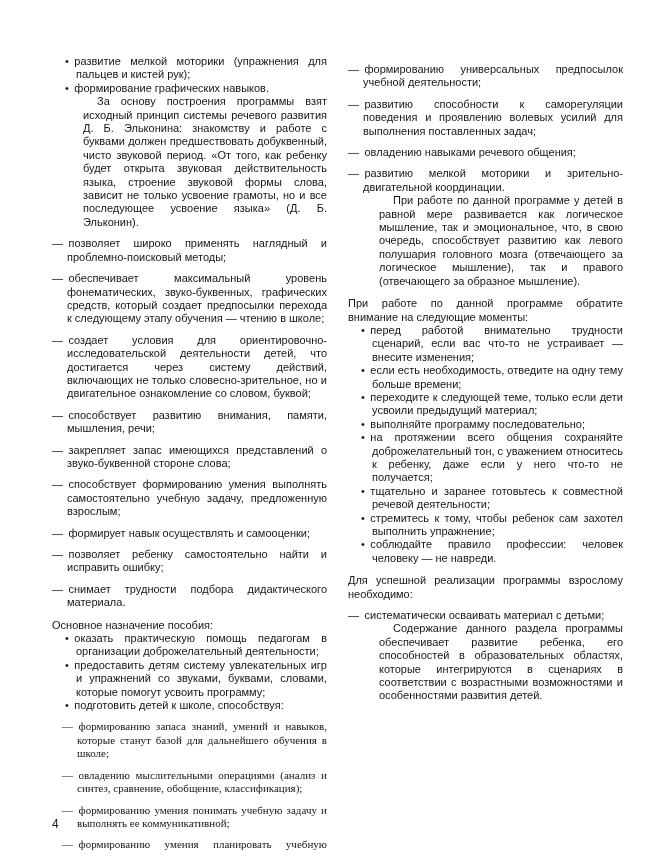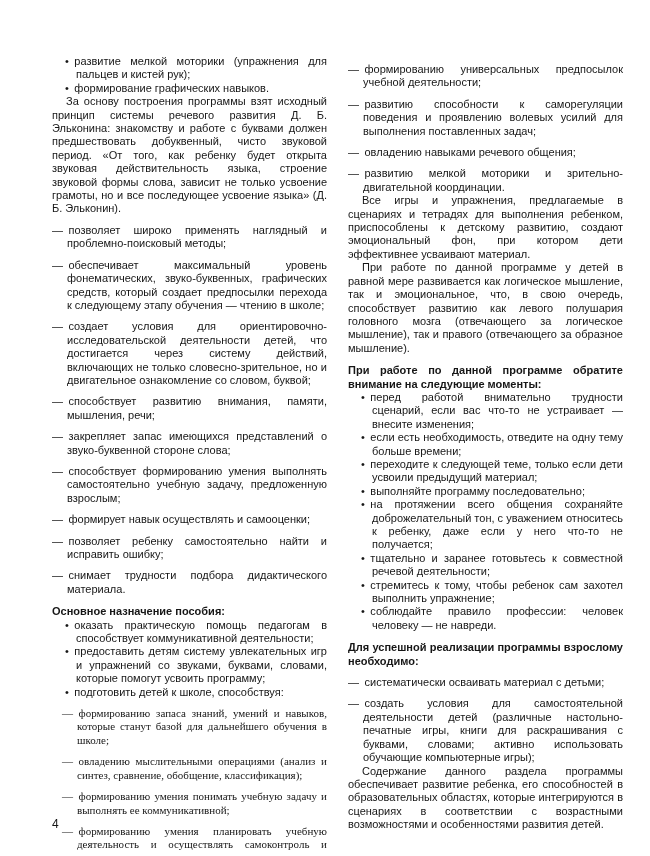--- a/index.html
+++ b/index.html
@@ -21,23 +21,23 @@
     display: flex;
     gap: 21px;
   }
   .col {
     width: 277.5px;
     font-size: 11px;
     line-height: 13.4px;
     text-align: justify;
     hyphens: auto;
   }
-  p.para { text-indent: 14px; }
+  p.para { text-indent: 14px; margin-left: 31px; }
   p.heading {
-    font-weight: bold;
+    font-weight: normal;
     margin-top: 9px;
   }
   ul { list-style: none; }
   ul.bullets li {
     padding-left: 24px;
     text-indent: -11px;
     text-align: justify;
   }
   ul.bullets li::before { content: "\2022\2002"; }
   ul.dashes li,
@@ -75,53 +75,51 @@
           <li>создает условия для ориентировочно-исследовательской деятельности детей, что достигается через систему действий, включающих не только словесно-зрительное, но и двигательное ознакомление со словом, буквой;</li>
           <li>способствует развитию внимания, памяти, мышления, речи;</li>
           <li>закрепляет запас имеющихся представлений о звуко-буквенной стороне слова;</li>
           <li>способствует формированию умения выполнять самостоятельно учебную задачу, предложенную взрослым;</li>
           <li>формирует навык осуществлять и самооценки;</li>
           <li>позволяет ребенку самостоятельно найти и исправить ошибку;</li>
           <li>снимает трудности подбора дидактического материала.</li>
         </ul>
         <p class="heading">Основное назначение пособия:</p>
         <ul class="bullets">
-          <li>оказать практическую помощь педагогам в способствует коммуникативной деятельности;</li>
+          <li>оказать практическую помощь педагогам в организации доброжелательный деятельности;</li>
           <li>предоставить детям систему увлекательных игр и упражнений со звуками, буквами, словами, которые помогут усвоить программу;</li>
           <li>подготовить детей к школе, способствуя:</li>
         </ul>
         <ul class="dashes-nested">
           <li>формированию запаса знаний, умений и навыков, которые станут базой для дальнейшего обучения в школе;</li>
           <li>овладению мыслительными операциями (анализ и синтез, сравнение, обобщение, классификация);</li>
           <li>формированию умения понимать учебную задачу и выполнять ее коммуникативной;</li>
           <li>формированию умения планировать учебную деятельность и осуществлять самоконтроль и самооценку;</li>
         </ul>
       </div>
     <div class="col" id="col-right">
         <ul class="dashes">
           <li>формированию универсальных предпосылок учебной деятельности;</li>
           <li>развитию способности к саморегуляции поведения и проявлению волевых усилий для выполнения поставленных задач;</li>
           <li>овладению навыками речевого общения;</li>
           <li>развитию мелкой моторики и зрительно-двигательной координации.</li>
         </ul>
-        <p class="para">Все игры и упражнения, предлагаемые в сценариях и тетрадях для выполнения ребенком, приспособлены к детскому развитию, создают эмоциональный фон, при котором дети эффективнее усваивают материал.</p>
         <p class="para">При работе по данной программе у детей в равной мере развивается как логическое мышление, так и эмоциональное, что, в свою очередь, способствует развитию как левого полушария головного мозга (отвечающего за логическое мышление), так и правого (отвечающего за образное мышление).</p>
         <p class="heading">При работе по данной программе обратите внимание на следующие моменты:</p>
         <ul class="bullets">
           <li>перед работой внимательно трудности сценарий, если вас что-то не устраивает — внесите изменения;</li>
           <li>если есть необходимость, отведите на одну тему больше времени;</li>
           <li>переходите к следующей теме, только если дети усвоили предыдущий материал;</li>
           <li>выполняйте программу последовательно;</li>
           <li>на протяжении всего общения сохраняйте доброжелательный тон, с уважением относитесь к ребенку, даже если у него что-то не получается;</li>
           <li>тщательно и заранее готовьтесь к совместной речевой деятельности;</li>
           <li>стремитесь к тому, чтобы ребенок сам захотел выполнить упражнение;</li>
           <li>соблюдайте правило профессии: человек человеку — не навреди.</li>
         </ul>
         <p class="heading">Для успешной реализации программы взрослому необходимо:</p>
         <ul class="dashes">
           <li>систематически осваивать материал с детьми;</li>
-          <li>создать условия для самостоятельной деятельности детей (различные настольно-печатные игры, книги для раскрашивания с буквами, словами; активно использовать обучающие компьютерные игры);</li>
         </ul>
         <p class="para">Содержание данного раздела программы обеспечивает развитие ребенка, его способностей в образовательных областях, которые интегрируются в сценариях в соответствии с возрастными возможностями и особенностями развития детей.</p>
       </div>
   </div>
   <div class="page-number">4</div>
 </div>
 
 </body></html>

